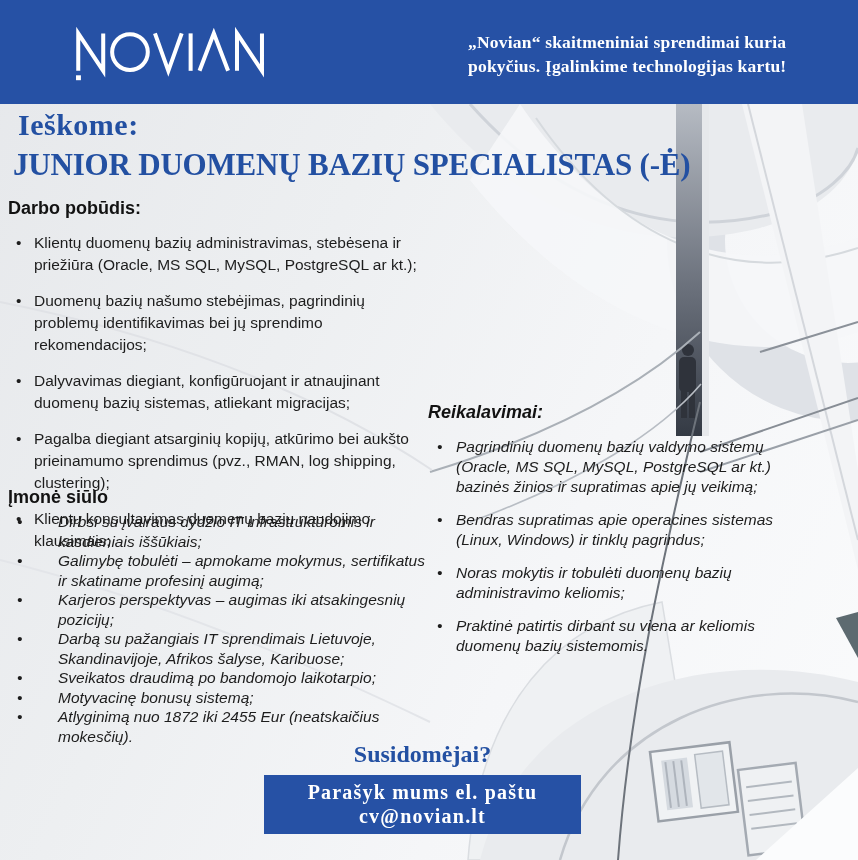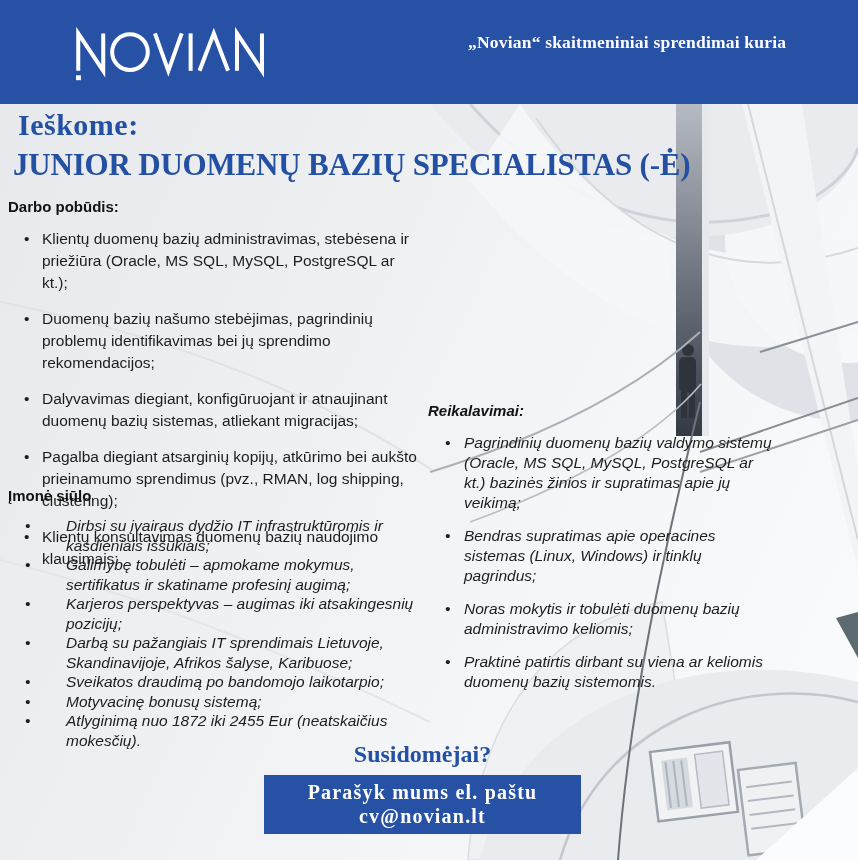--- a/index.html
+++ b/index.html
@@ -27,24 +27,24 @@
     font-size:30px; color:#2350a2; letter-spacing:0.5px;
   }
   .title {
     position:absolute; left:13px; top:147px; margin:0; white-space:nowrap;
     font-family:"Liberation Serif","DejaVu Serif",serif; font-weight:bold;
     font-size:31px; color:#2350a2; letter-spacing:-0.2px;
   }
 
   
   section h2 {
-    margin:0 0 13px 0; font-size:15px; font-weight:bold; color:#121212;
+    margin:0 0 13px 0; font-size:18px; font-weight:bold; color:#121212;
     font-family:"Liberation Sans","DejaVu Sans",sans-serif;
   }
-  .list { list-style:none; margin:12px; padding:0; font-size:15.5px; color:#1d1d1d; }
+  .list { list-style:none; margin:4px; padding:0; font-size:15.5px; color:#1d1d1d; }
   .list li { position:relative; padding-left:22px; line-height:22px; }
   .list li::before { content:"\2022"; position:absolute; left:4px; top:0; }
   .gap li { margin-bottom:14px; }
 
   .duties { position:absolute; left:8px; top:198px; width:422px; }
   .offer  { position:absolute; left:8px; top:487px; width:422px; }
   .offer h2 { margin-bottom:4px; }
   .offer .list li { padding-left:46px; line-height:19.5px; margin-bottom:0;font-style:italic; }
   .offer .list li::before { left:5px; }
   .requirements { position:absolute; left:428px; top:402px; width:362px;font-style:italic; }
@@ -139,20 +139,21 @@
         <rect x="4.5" y="57" width="5.5" height="5.5" fill="#ffffff" stroke="none"></rect>
         <circle cx="65" cy="31" r="20"></circle>
         <polyline points="93,10 108,52 123,10"></polyline>
         <line x1="133" y1="10" x2="133" y2="52"></line>
         <polyline points="143,52 159,10 175,52"></polyline>
         <polyline points="185,52 185,10 213,52 213,10"></polyline>
       </svg>
     </div>
     <div class="tagline">
       <div>„Novian“ skaitmeniniai sprendimai kuria</div>
+      <div>pokyčius. Įgalinkime technologijas kartu!</div>
     </div>
   </header>
 
   <div class="content">
     <div class="lead">Ieškome:</div>
     <h1 class="title">JUNIOR DUOMENŲ BAZIŲ SPECIALISTAS (-Ė)</h1>
 
     <section class="duties">
       <h2>Darbo pobūdis:</h2>
       <ul class="list gap">

